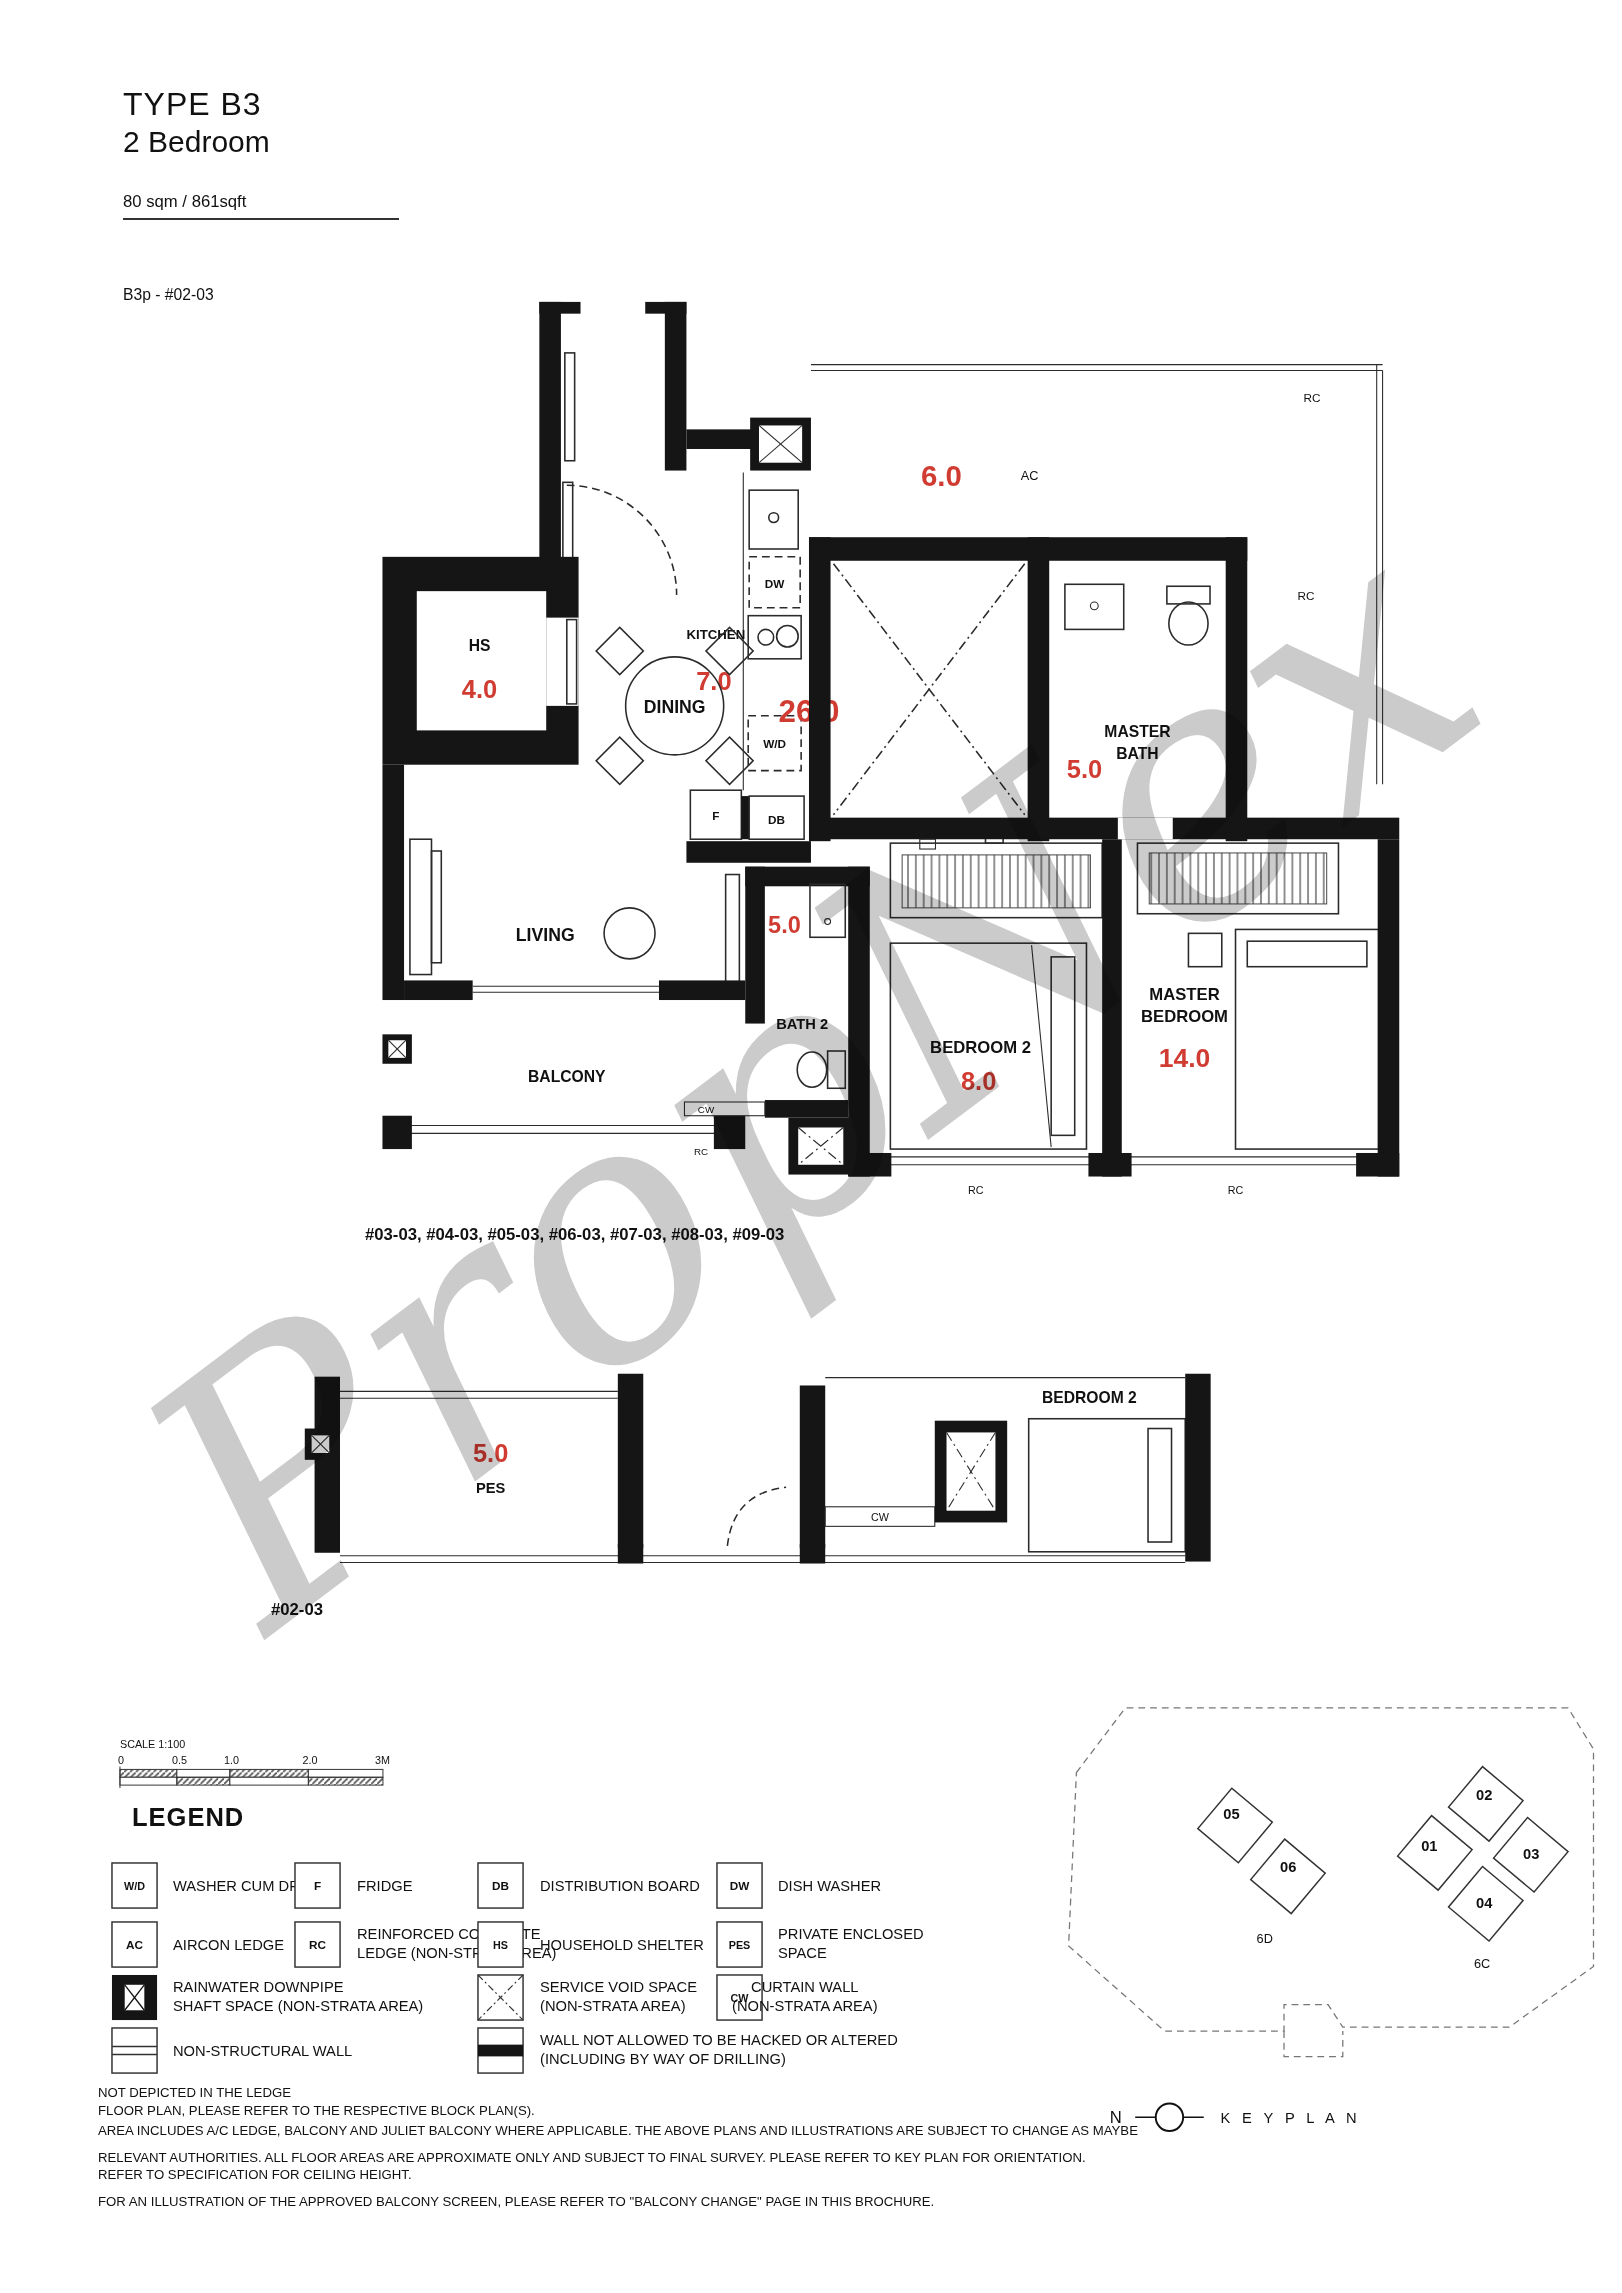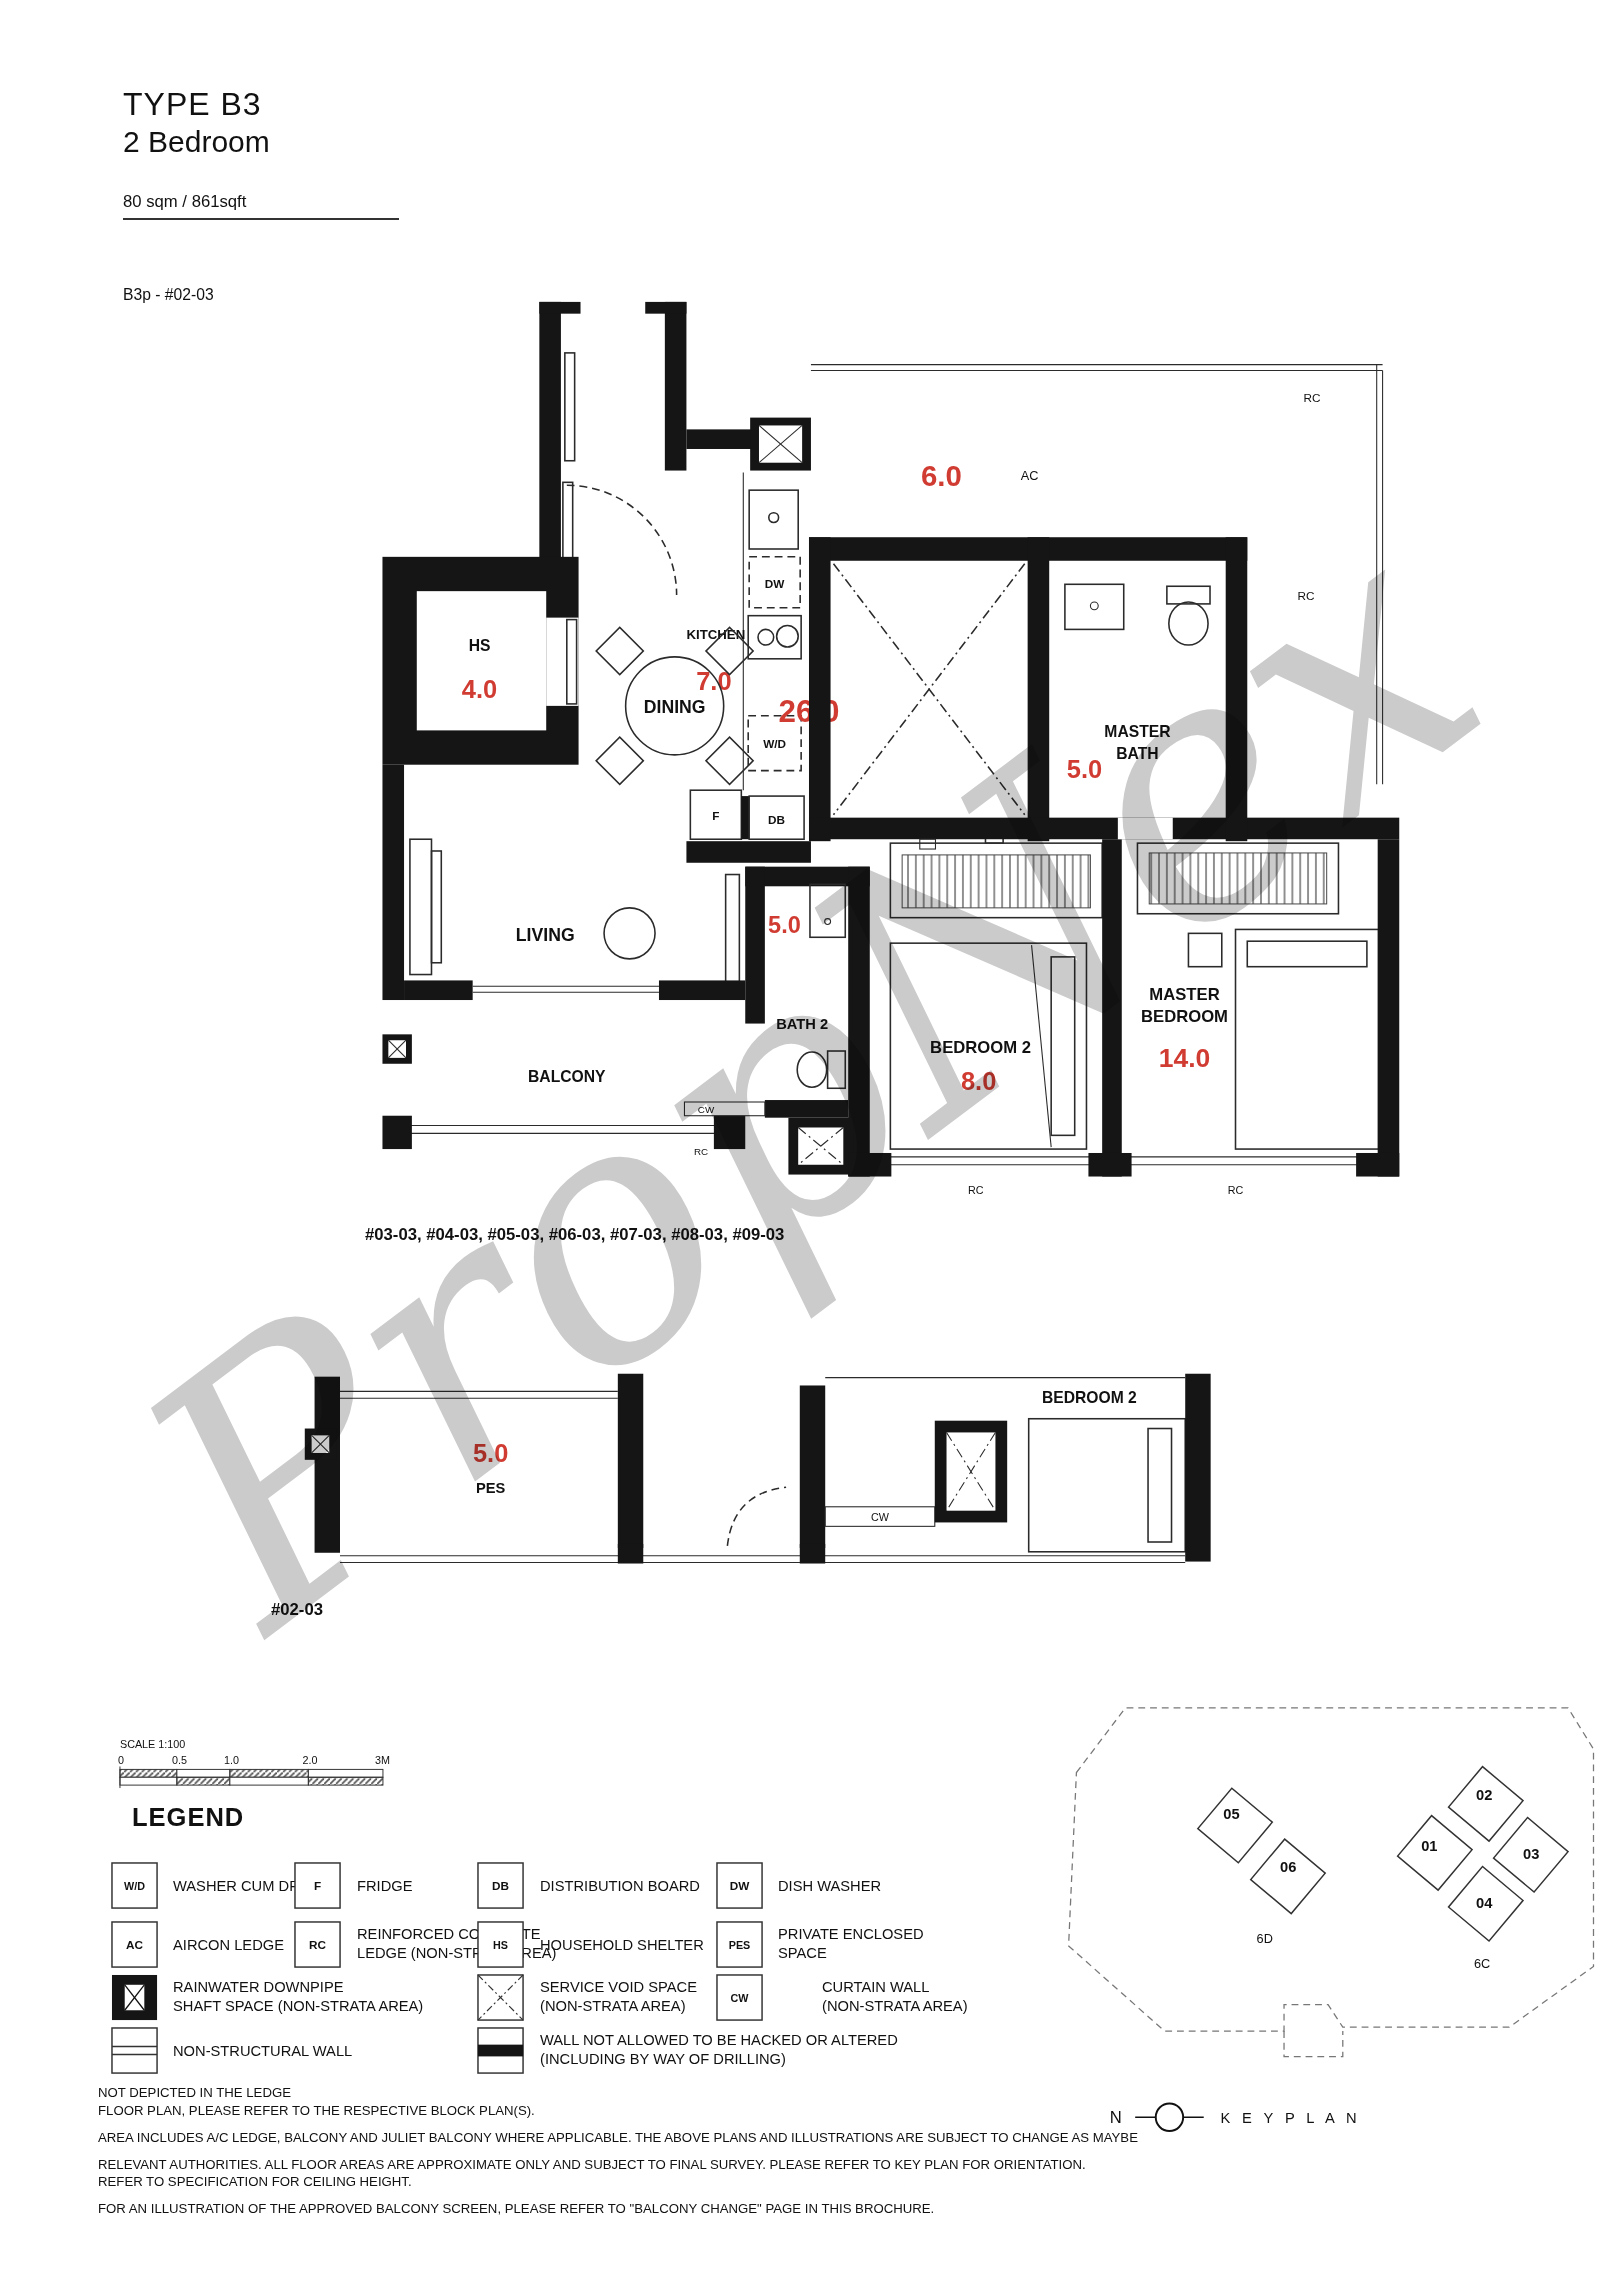--- a/index.html
+++ b/index.html
@@ -28,21 +28,21 @@
   
   .watermark{left:0;top:882px;width:1622px;height:392px;line-height:392px;text-align:center;
     font-family:"DejaVu Serif",serif;font-style:italic;font-size:348px;color:#cbcbcb;
     transform:rotate(-37deg);mix-blend-mode:multiply;pointer-events:none;z-index:6;}
   
   .legend-title{left:132px;top:1803px;font-size:25.5px;font-weight:700;letter-spacing:1px;}
   .lg-icon{position:absolute;width:49px;height:49px;}
   .lg-label{position:absolute;font-size:14.7px;font-weight:400;line-height:18.6px;color:#111;}
   
   .notes{left:98px;top:2086px;width:1402px;font-size:13.2px;line-height:14.7px;}
-  .notes .n1{margin-bottom:11.8px;} .notes .n2{margin-bottom:2.9px;} .notes .n3{margin-bottom:13px;}
+  .notes .n1{margin-bottom:11.8px;} .notes .n2{margin-bottom:2.9px;} .notes .n3{margin-bottom:6px;}
   .notes .n4{margin-bottom:11.8px;} .notes .n5{margin-bottom:2.9px;} .notes .n6{margin-bottom:2.9px;}
   .notes .n7{margin-bottom:11.8px;}
 </style>
 </head>
 <body>
 
 <div class="abs title1">TYPE B3</div>
 <div class="abs title2">2 Bedroom</div>
 <div class="abs title3">80 sqm / 861sqft</div>
 <div class="abs title-rule"></div>
@@ -374,21 +374,21 @@
 <div class="lg-label" style="left:540px;top:1978px;">
   <div>SERVICE VOID SPACE</div>
     <div>(NON-STRATA AREA)</div>
   </div>
 
 <div class="lg-icon" style="left:716px;top:1974px;">
   <svg width="49" height="49" viewBox="0 0 50 50">
       <rect x="1" y="1" width="46" height="46" fill="#fff" stroke="#333" stroke-width="1.5"></rect>
       <text x="24" y="29" font-size="11" font-weight="700" text-anchor="middle" fill="#111">CW</text>
     </svg></div>
-<div class="lg-label" style="left:822px;top:1978px;">
+<div class="lg-label" style="left:732px;top:1978px;text-align:center;">
   <div>CURTAIN WALL</div>
     <div>(NON-STRATA AREA)</div>
   </div>
 
 <div class="lg-icon" style="left:111px;top:2027px;">
   <svg width="49" height="49" viewBox="0 0 50 50">
       <rect x="1" y="1" width="46" height="46" fill="#fff" stroke="#333" stroke-width="1.5"></rect>
       <line x1="1" y1="20" x2="47" y2="20" stroke="#333" stroke-width="1.5"></line>
       <line x1="1" y1="28" x2="47" y2="28" stroke="#333" stroke-width="1.5"></line>
     </svg></div>

